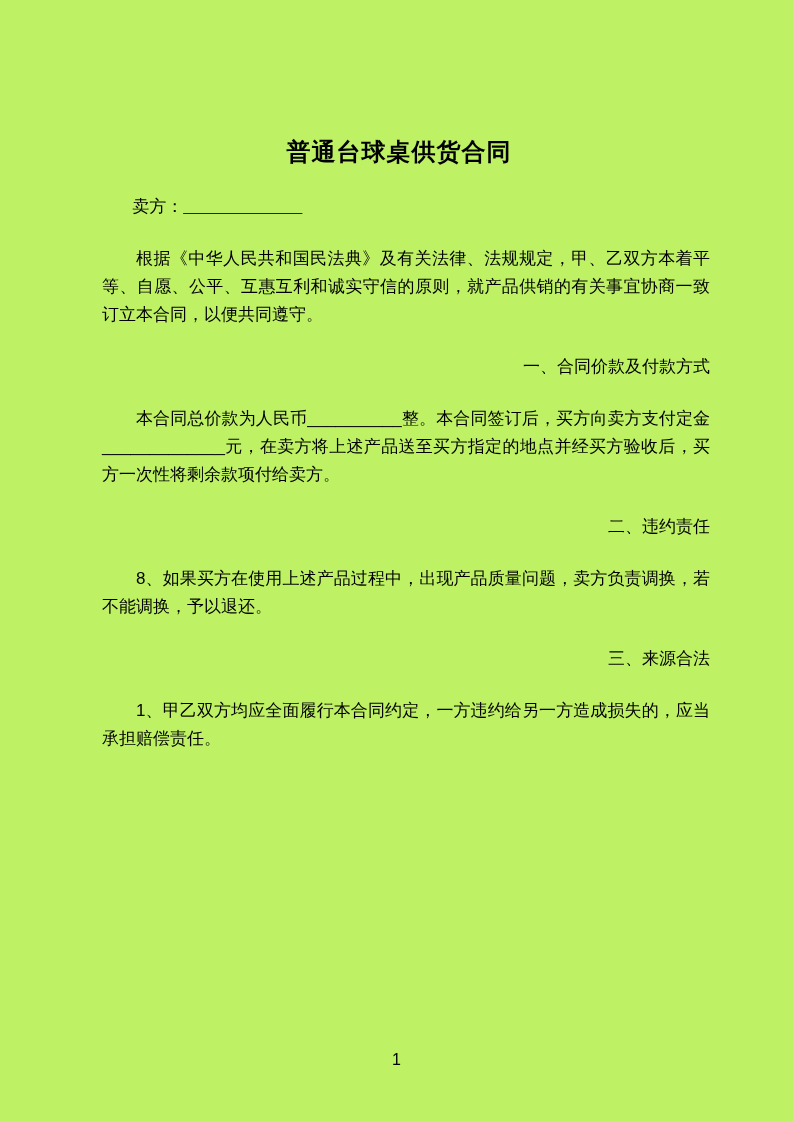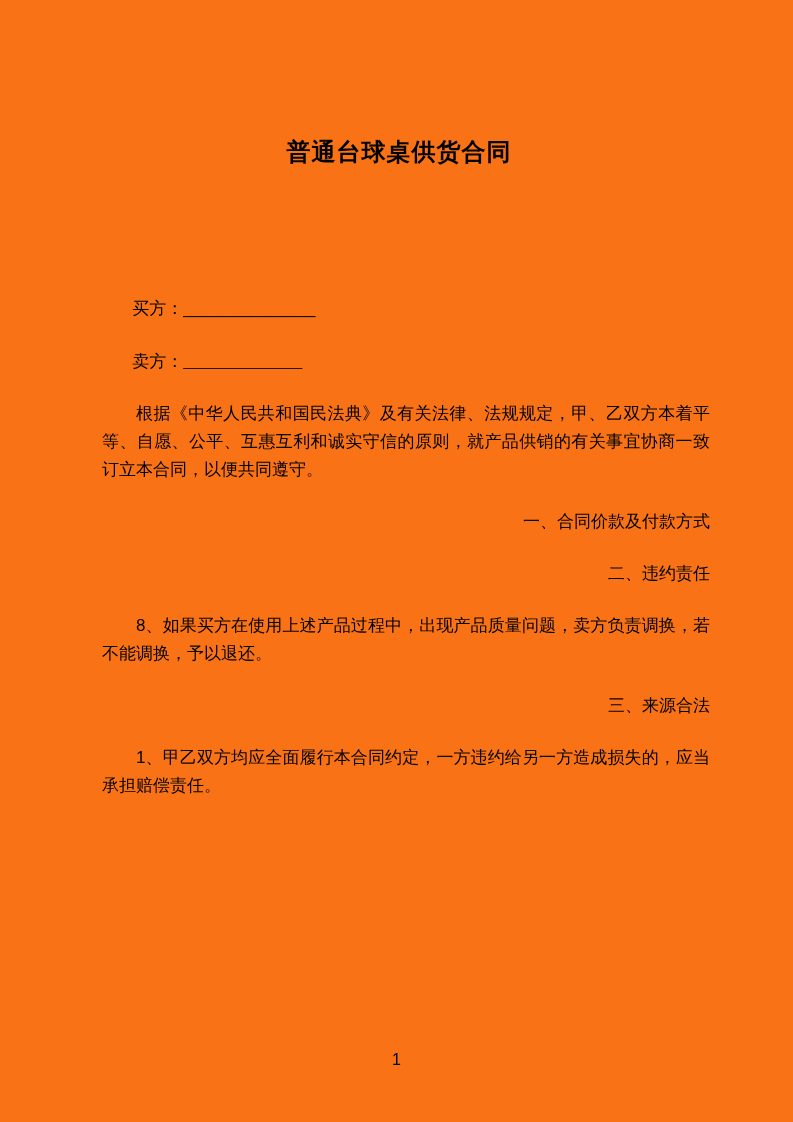--- a/index.html
+++ b/index.html
@@ -1,20 +1,20 @@
 <!DOCTYPE html>
 <html lang="zh"><head>
 <meta charset="utf-8">
 <style>
   html, body { margin: 0; padding: 0; background: #ffffff; }
   .page {
     position: relative;
     width: 793px;
     height: 1122px;
-    background: #f97316;
+    background: #bef264;
     overflow: hidden;
     font-family: "Liberation Sans", sans-serif;
     color: #000000;
   }
   .content {
     position: absolute;
     left: 88px;
     top: 0;
     width: 622px;
   }
@@ -58,28 +58,28 @@
   }
 </style>
 </head>
 <body>
 
 <div class="page">
   <div class="content">
 
     <h1 class="doc-title">普通台球桌供货合同</h1>
 
-    <p class="party-line party-buyer"><span>买方：</span><span>______________</span></p>
 
     <p class="party-line party-seller"><span>卖方：</span><span>______________</span></p>
 
     <p class="block para">根据《中华人民共和国民法典》及有关法律、法规规定，甲、乙双方本着平等、自愿、公平、互惠互利和诚实守信的原则，就产品供销的有关事宜协商一致订立本合同，以便共同遵守。</p>
 
     <p class="block heading">一、合同价款及付款方式</p>
 
+    <p class="block para">本合同总价款为人民币__________整。本合同签订后，买方向卖方支付定金_____________元，在卖方将上述产品送至买方指定的地点并经买方验收后，买方一次性将剩余款项付给卖方。</p>
 
     <p class="block heading">二、违约责任</p>
 
 
     <p class="block para">8、如果买方在使用上述产品过程中，出现产品质量问题，卖方负责调换，若不能调换，予以退还。</p>
 
     <p class="block heading">三、来源合法</p>
 
     <p class="block para">1、甲乙双方均应全面履行本合同约定，一方违约给另一方造成损失的，应当承担赔偿责任。</p>
 

